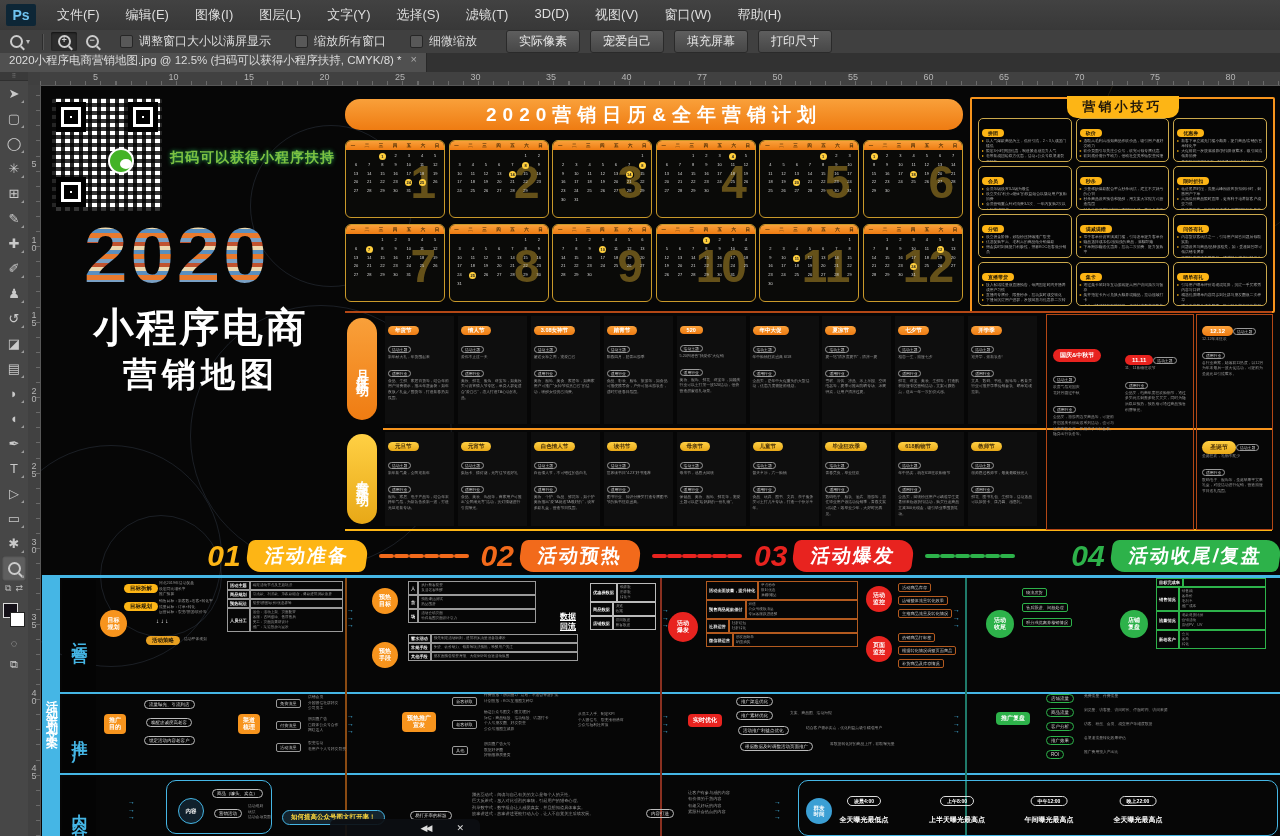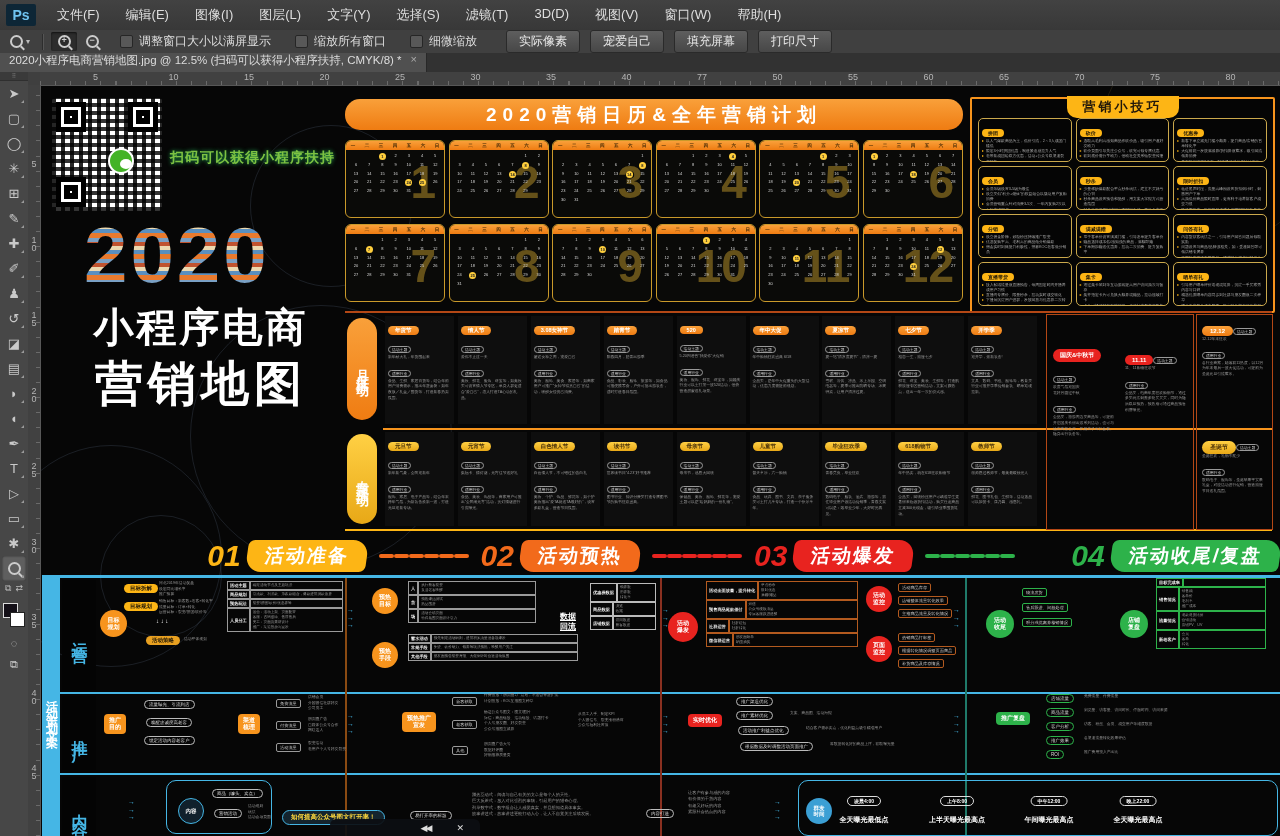--- a/index.html
+++ b/index.html
@@ -52,21 +52,21 @@
       repeating-linear-gradient(0deg,rgba(0,0,0,.8) 0 4px,transparent 4px 8px),#fff;border-radius:3px;}
   .qr i{position:absolute;width:20px;height:20px;border:5px solid #000;background:#fff;box-shadow:inset 0 0 0 3px #fff,inset 0 0 0 9px #000;}
   .qr .tl{left:4px;top:4px;} .qr .tr{right:4px;top:4px;} .qr .bl{left:4px;bottom:4px;}
   .qr .wc{position:absolute;left:56px;top:50px;width:22px;height:22px;background:#43b326;border-radius:50%;border:2px solid #fff;}
   .qr .wc::after{content:"";position:absolute;left:10px;top:9px;width:12px;height:10px;background:#fff;border-radius:50%;}
   .qrcap{position:absolute;left:170px;top:149px;color:#7dc242;font-weight:bold;font-size:14px;letter-spacing:1px;text-shadow:0 0 4px #2a5;}
   .year{position:absolute;left:84px;top:210px;font-size:78px;font-weight:900;letter-spacing:3px;
     background:repeating-linear-gradient(0deg,#e87a2e 0 5px,#5a8fbf 5px 9px,#ecd9b0 9px 13px,#c0532f 13px 17px,#7aa0c4 17px 21px);
     -webkit-background-clip:text;background-clip:text;color:transparent;}
   .pt1{position:absolute;left:76px;top:300px;width:250px;text-align:center;color:#fff;font-size:40px;font-weight:900;letter-spacing:3px;}
-  .pt2{position:absolute;left:76px;top:352px;width:250px;text-align:center;color:#fff;font-size:48px;font-weight:900;letter-spacing:5px;}
+  .pt2{position:absolute;left:76px;top:352px;width:250px;text-align:center;color:#fff;font-size:34px;font-weight:900;letter-spacing:5px;}
   .calbanner{position:absolute;left:345px;top:99px;width:618px;height:31px;background:linear-gradient(#f9a03a,#ef7c12);border-radius:15px;color:#fff;font-size:19px;font-weight:bold;letter-spacing:6px;display:flex;align-items:center;justify-content:center;}
   .calcard{position:absolute;width:98px;height:76px;border:1.5px solid #c9992a;border-radius:6px;background:#0a0a08;overflow:hidden;}
   .calhead{height:9px;background:linear-gradient(#f9a03a,#ef7c12);display:flex;align-items:center;justify-content:space-around;color:#3a2405;font-size:4.5px;font-weight:bold;border-radius:4px 4px 0 0;}
   .calday{position:absolute;width:12px;text-align:center;font-size:4px;color:#d8d8d8;z-index:2;}
   .calday.hl{background:#ffcf3d;color:#222;border-radius:50%;width:7px;height:7px;line-height:7px;margin-left:2.5px;font-weight:bold;}
   .calwm{position:absolute;right:8px;top:14px;font-size:46px;font-weight:900;color:rgba(176,140,40,.55);z-index:1;}
   .tipspanel{position:absolute;left:970px;top:97px;width:301px;height:212px;border:2px solid #f7941d;border-radius:2px;background:#050505;}
   .tipstitle{position:absolute;left:50%;top:-3px;transform:translateX(-50%);background:#fdb515;color:#22180a;font-size:13px;font-weight:bold;letter-spacing:3px;padding:2px 16px;border-radius:0 0 10px 10px;white-space:nowrap;}
   .tipsgrid{position:absolute;left:6px;top:19px;width:289px;height:188px;display:grid;grid-template-columns:repeat(3,1fr);grid-template-rows:repeat(4,1fr);gap:4px;}
   .tipcard{border:1px solid #caa84c;border-radius:5px;padding:2px 3px;overflow:hidden;}

